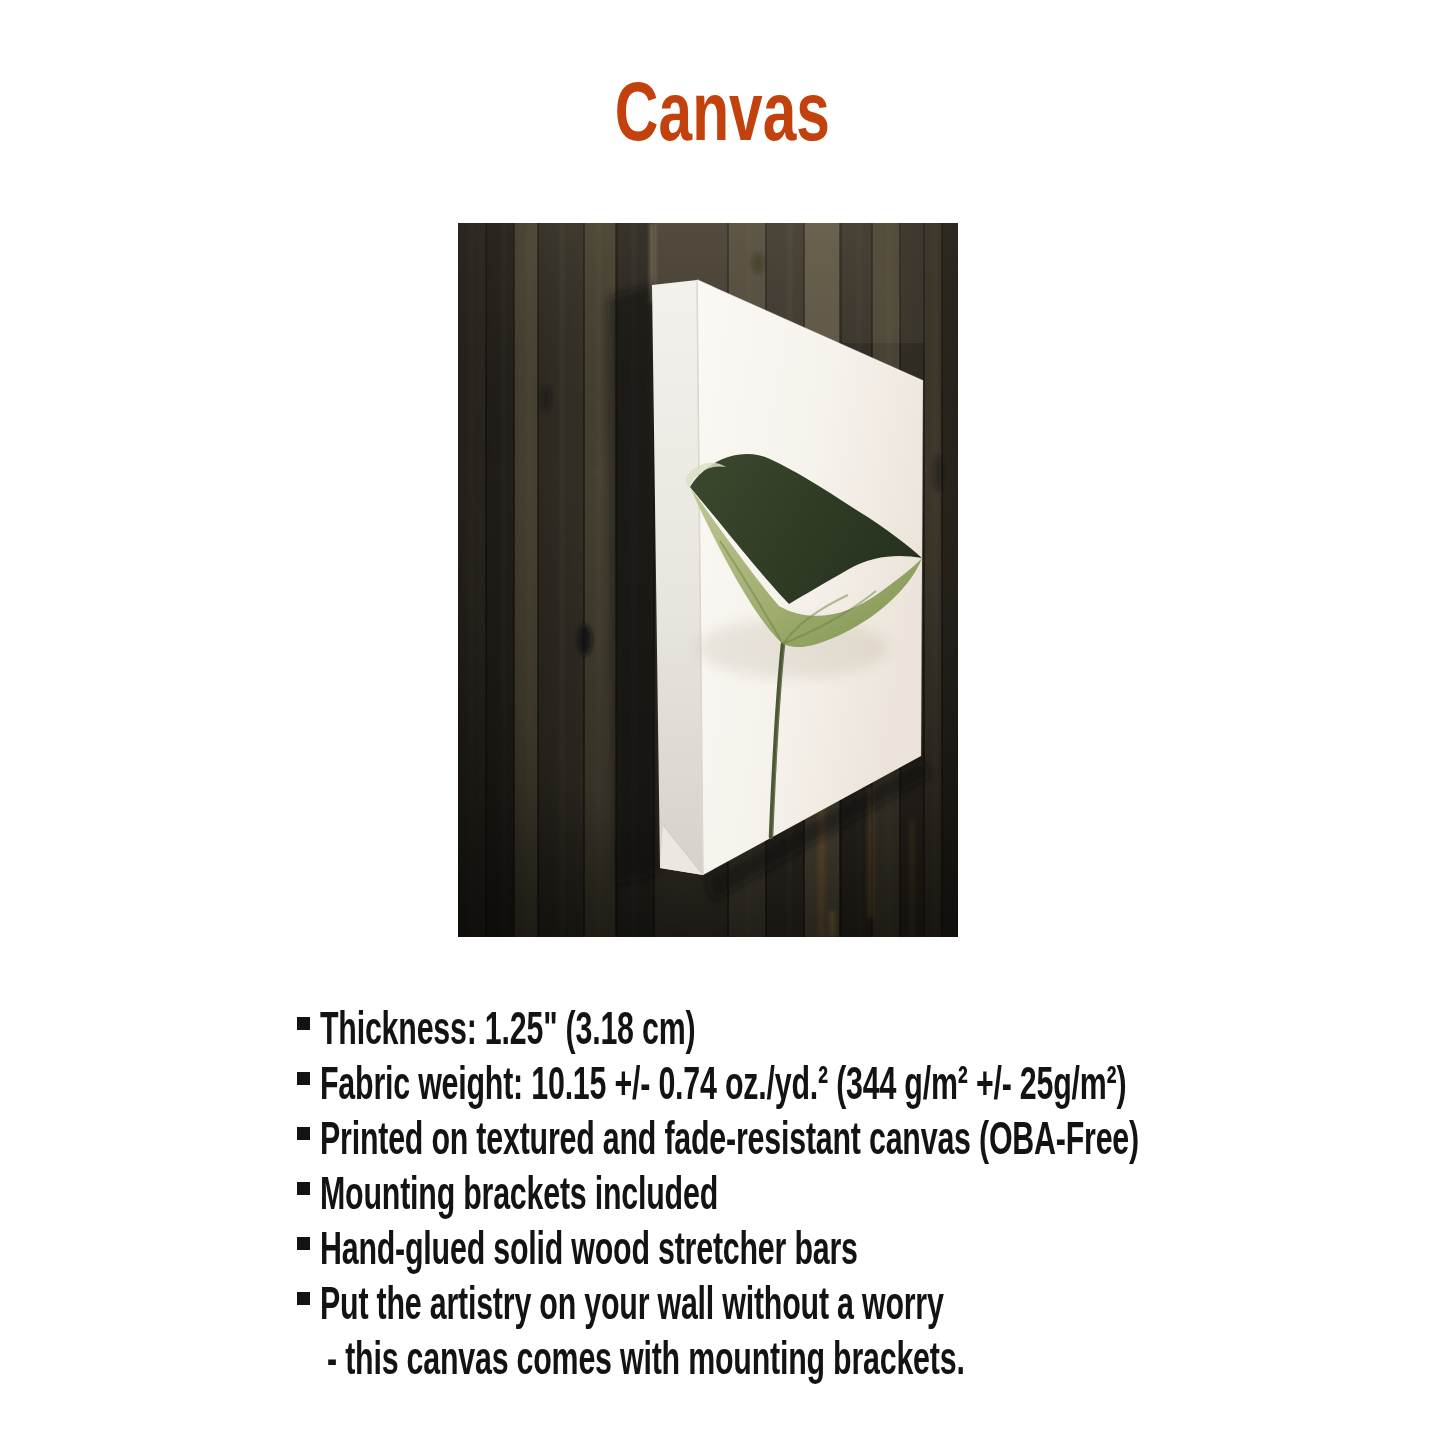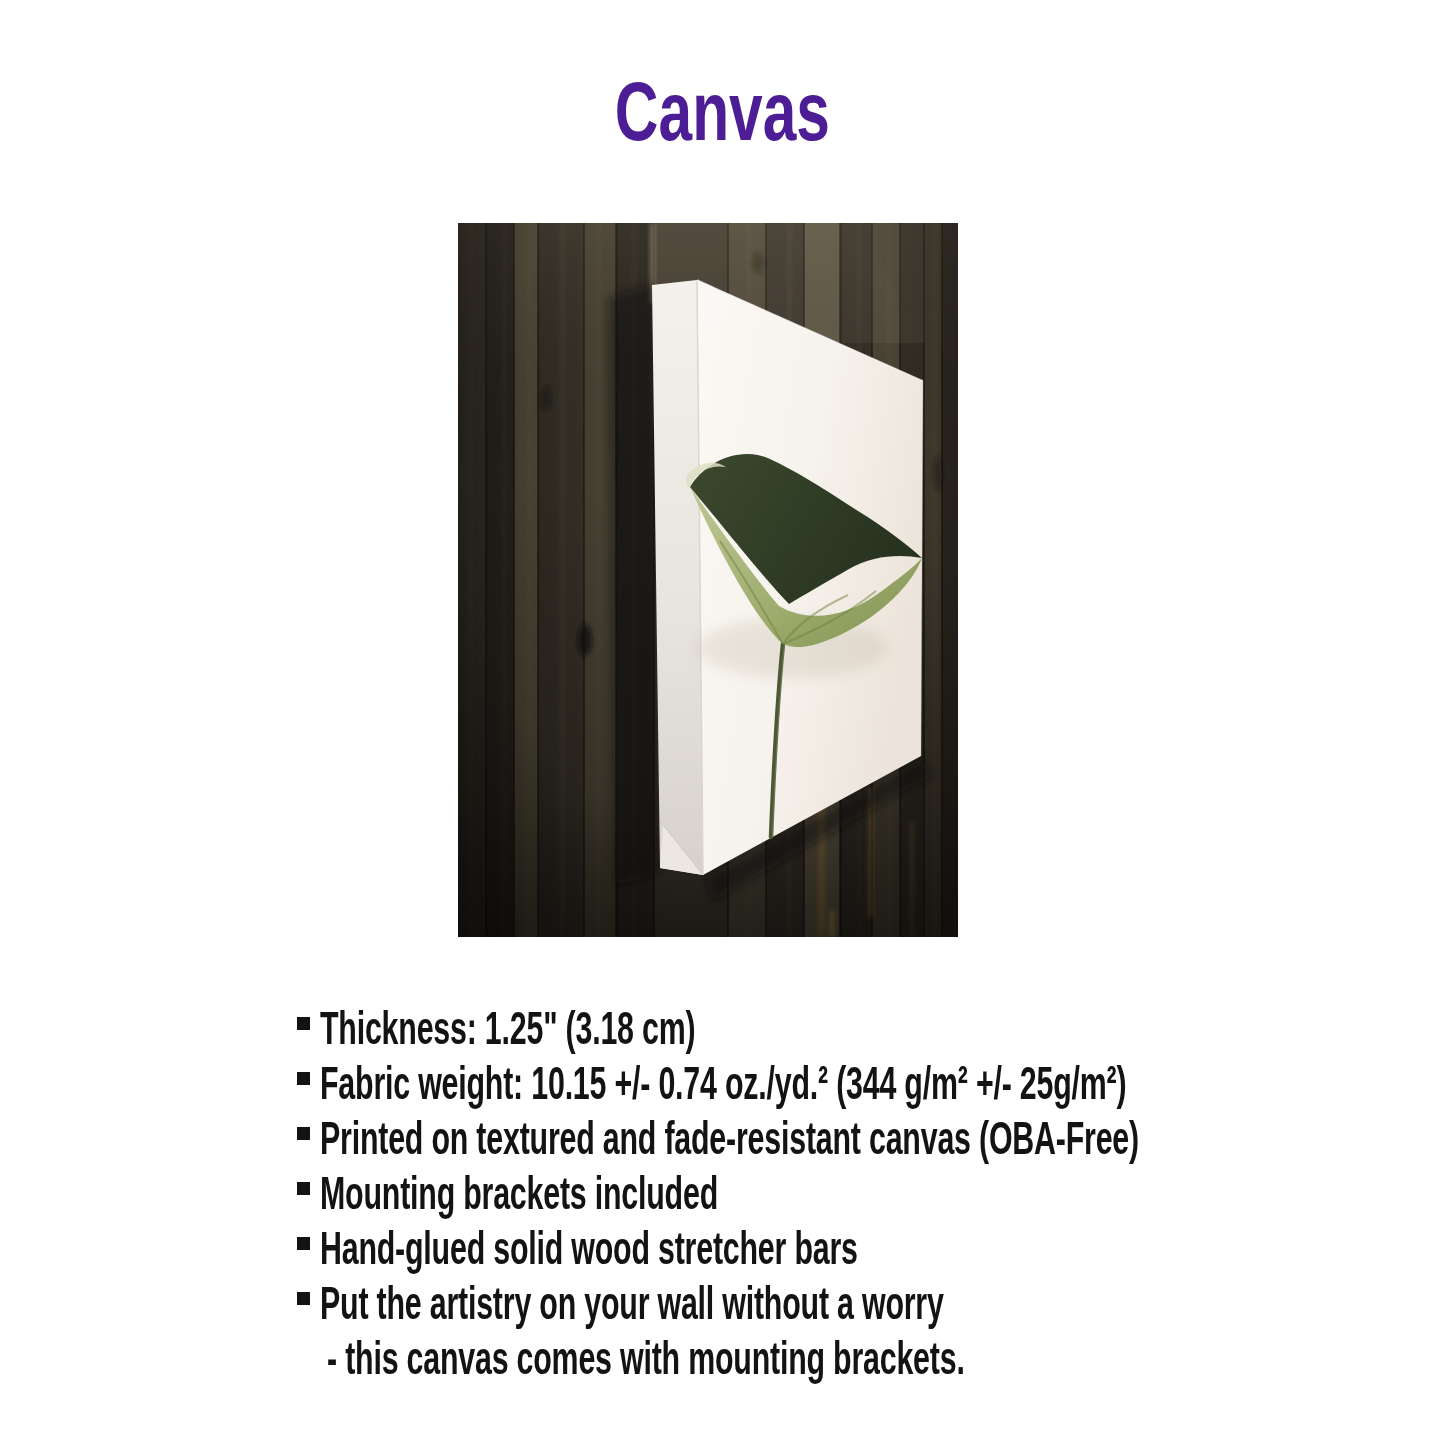--- a/index.html
+++ b/index.html
@@ -9,21 +9,21 @@
     background:#ffffff;
     overflow:hidden;
     font-family:"Liberation Sans",sans-serif;
     color:#141414;
   }
   
   .title{
     position:absolute;top:69px;left:0;width:100%;
     text-align:center;
     font-size:84px;font-weight:700;line-height:84px;
-    color:#4c1d95;
+    color:#c2410c;
     white-space:nowrap;
   }
   .title .cond{display:inline-block;transform:scaleX(.72);transform-origin:50% 50%;}
   
   .photo{
     position:absolute;left:458px;top:223px;width:500px;height:714px;
   }
   .photo svg{display:block;}
   
   .specs{

